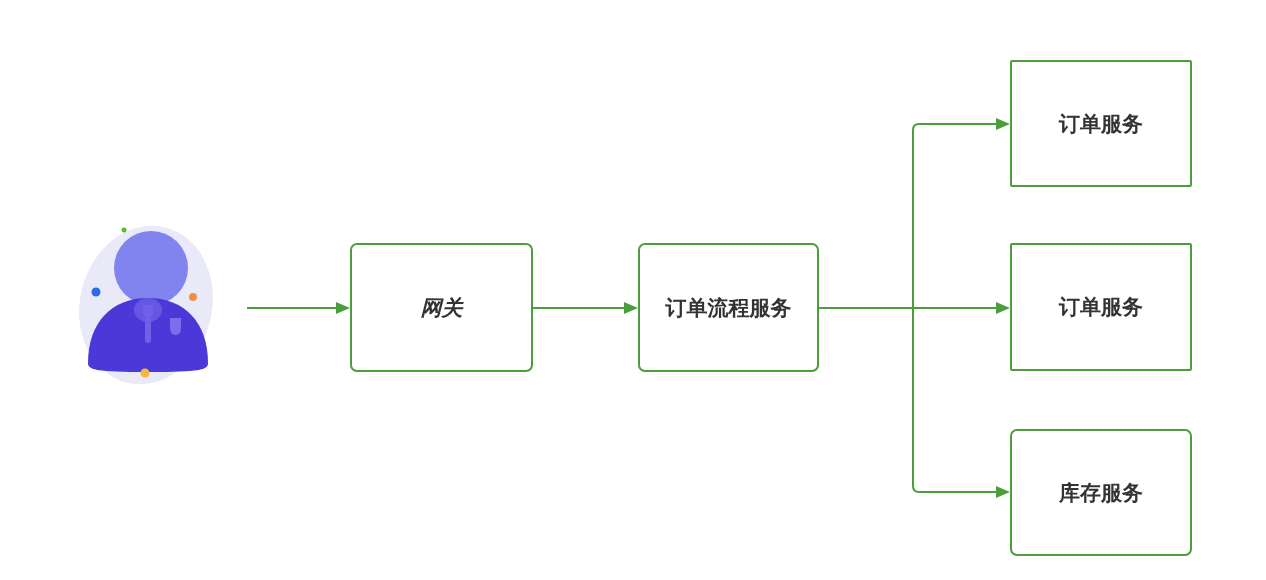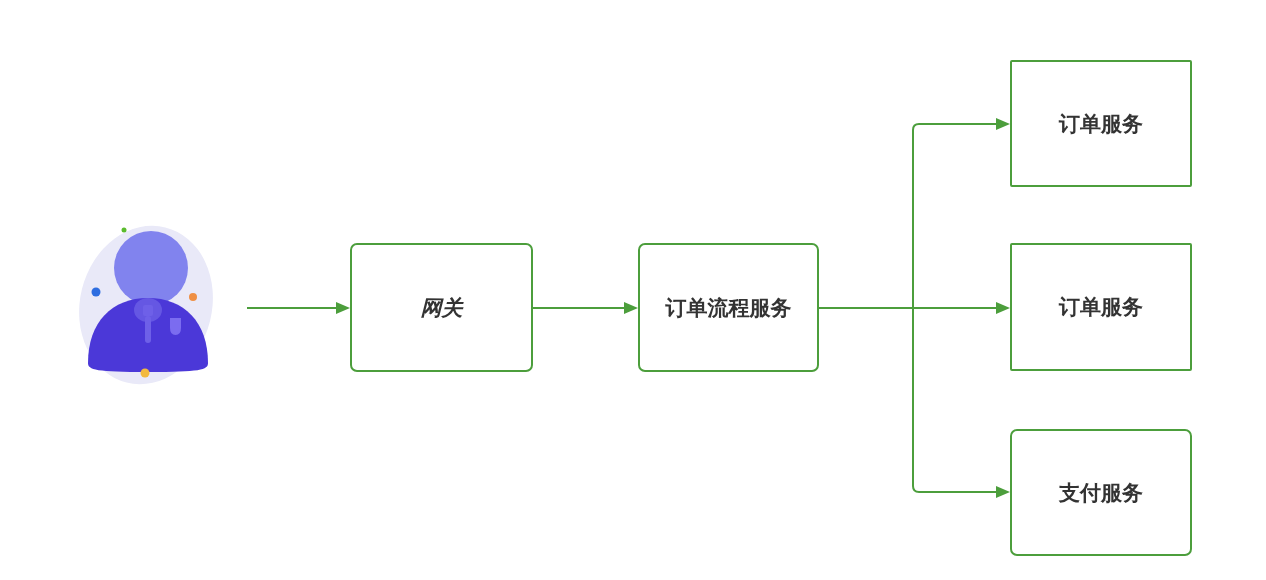--- a/index.html
+++ b/index.html
@@ -84,16 +84,16 @@
 
   <div class="node node--square node-order-service">
     <span>订单服务</span>
   </div>
 
   <div class="node node--square node-inventory-service">
     <span>订单服务</span>
   </div>
 
   <div class="node node--rounded node-payment-service">
-    <span>支付服务</span>
+    <span>库存服务</span>
   </div>
 
 </div>
 
 </body></html>

